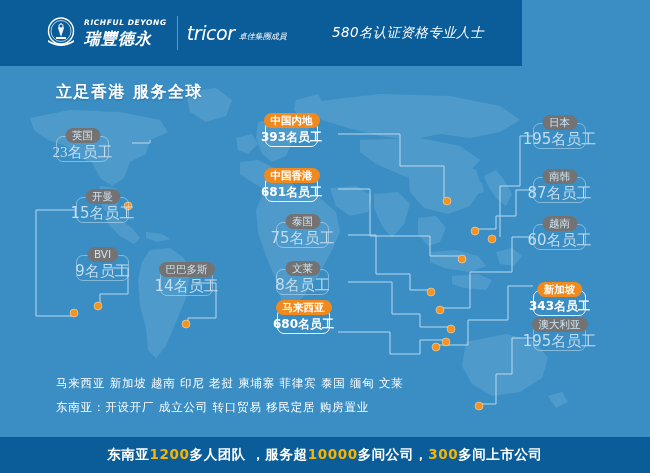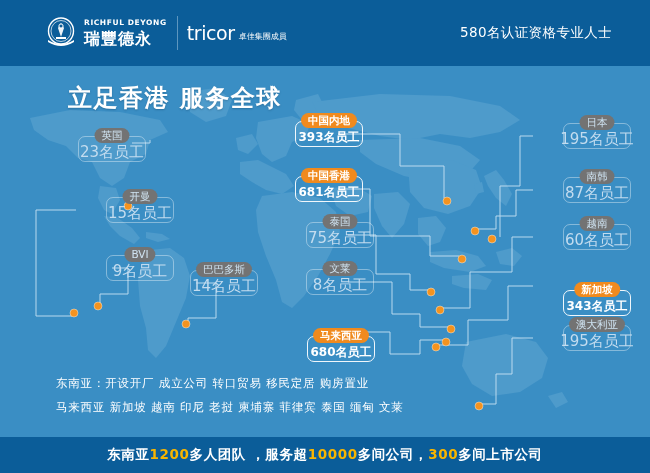--- a/index.html
+++ b/index.html
@@ -5,22 +5,23 @@
   html,body{margin:0;padding:0;}
   body{
     width:650px;height:473px;overflow:hidden;
     font-family:"DejaVu Sans","Liberation Sans",sans-serif;
     background:#3a8ec4;
   }
   #page{position:relative;width:650px;height:473px;overflow:hidden;}
 
   
   .header{
-    position:absolute;left:0;top:0;width:650px;height:66px;
+    position:absolute;left:0;top:0;width:522px;height:66px;
     background:#0b5d99;
+    font-style:italic;
   }
   .logo-wrap{position:absolute;left:44px;top:14px;display:flex;align-items:center;height:38px;}
   .crest{width:34px;height:34px;position:relative;margin-right:6px;flex:0 0 auto;}
   .logo-texts{display:flex;flex-direction:column;justify-content:center;height:36px;}
   .logo-en{
     font-size:7.5px;font-weight:bold;color:#ffffff;letter-spacing:.6px;
     line-height:9px;margin-bottom:1px;font-family:"DejaVu Sans",sans-serif;
   }
   .logo-cn{
     font-size:16px;font-weight:bold;color:#ffffff;line-height:21px;letter-spacing:1px;
@@ -37,31 +38,30 @@
   }
 
   
   .main{
     position:absolute;left:0;top:66px;width:650px;height:371px;
     background:#3a8ec4;overflow:hidden;
   }
   .map-svg{position:absolute;left:0;top:0;width:650px;height:371px;}
   .page-title{
     position:absolute;left:56px;top:16px;
-    font-size:24px;font-weight:bold;color:#ffffff;letter-spacing:1.5px;
+    font-size:16px;font-weight:bold;color:#ffffff;letter-spacing:1.5px;
     text-shadow:0 1px 2px rgba(0,40,70,.28);
-    margin-left:12px;
   }
 
   
   .lines{position:absolute;left:0;top:0;width:650px;height:371px;}
 
   
   .badge{
-    position:absolute;width:68px;margin-left:30px;
+    position:absolute;width:53px;
   }
   .badge .box{
     position:relative;
     border:1px solid rgba(255,255,255,.55);
     border-radius:7px;
     height:26px;
     display:flex;align-items:flex-end;justify-content:center;
     padding-bottom:3px;
     box-sizing:border-box;
   }
@@ -216,21 +216,21 @@
         <circle cx="475" cy="165" r="4"></circle>
         <circle cx="440" cy="244" r="4"></circle>
         <circle cx="436" cy="281" r="4"></circle>
         <circle cx="479" cy="340" r="4"></circle>
       </g>
     </svg>
 
     <div class="page-title">立足香港  服务全球</div>
 
     <div id="badges">
-        <div class="badge dim" style="left: 48px; top: 70px;">
+        <div class="badge dim" style="left: 56px; top: 70px; font-family: Liberation Serif, serif;">
           <div class="box">
             <div class="pill">英国</div>
             <div class="num">23名员工</div>
           </div>
         </div>
         <div class="badge dim" style="left: 76px; top: 131px; text-align: center;">
           <div class="box">
             <div class="pill">开曼</div>
             <div class="num">15名员工</div>
           </div>
@@ -264,21 +264,21 @@
             <div class="pill">泰国</div>
             <div class="num">75名员工</div>
           </div>
         </div>
         <div class="badge dim" style="left: 276px; top: 203px;">
           <div class="box">
             <div class="pill">文莱</div>
             <div class="num">8名员工</div>
           </div>
         </div>
-        <div class="badge hot" style="left: 265px; top: 270px; padding-left: 12px;">
+        <div class="badge hot" style="left: 265px; top: 242px; padding-left: 12px;">
           <div class="box">
             <div class="pill">马来西亚</div>
             <div class="num">680名员工</div>
           </div>
         </div>
         <div class="badge dim" style="left: 533px; top: 57px;">
           <div class="box">
             <div class="pill">日本</div>
             <div class="num">195名员工</div>
           </div>
@@ -303,22 +303,22 @@
         </div>
         <div class="badge dim" style="left: 533px; top: 259px;">
           <div class="box">
             <div class="pill">澳大利亚</div>
             <div class="num">195名员工</div>
           </div>
         </div>
       </div>
 
     <div class="notes">
+      <div class="note-line">马来西亚  新加坡  越南  印尼  老挝  柬埔寨  菲律宾  泰国  缅甸  文莱</div>
       <div class="note-line">东南亚：开设开厂  成立公司  转口贸易  移民定居  购房置业</div>
-      <div class="note-line">马来西亚  新加坡  越南  印尼  老挝  柬埔寨  菲律宾  泰国  缅甸  文莱</div>
     </div>
   </div>
 
   <div class="footer">
     <div class="footer-text">
       <span>东南亚</span><span class="hl">1200</span><span>多人团队 ，服务超</span><span class="hl">10000</span><span>多间公司，</span><span class="hl">300</span><span>多间上市公司</span>
     </div>
   </div>
 
 </div>

